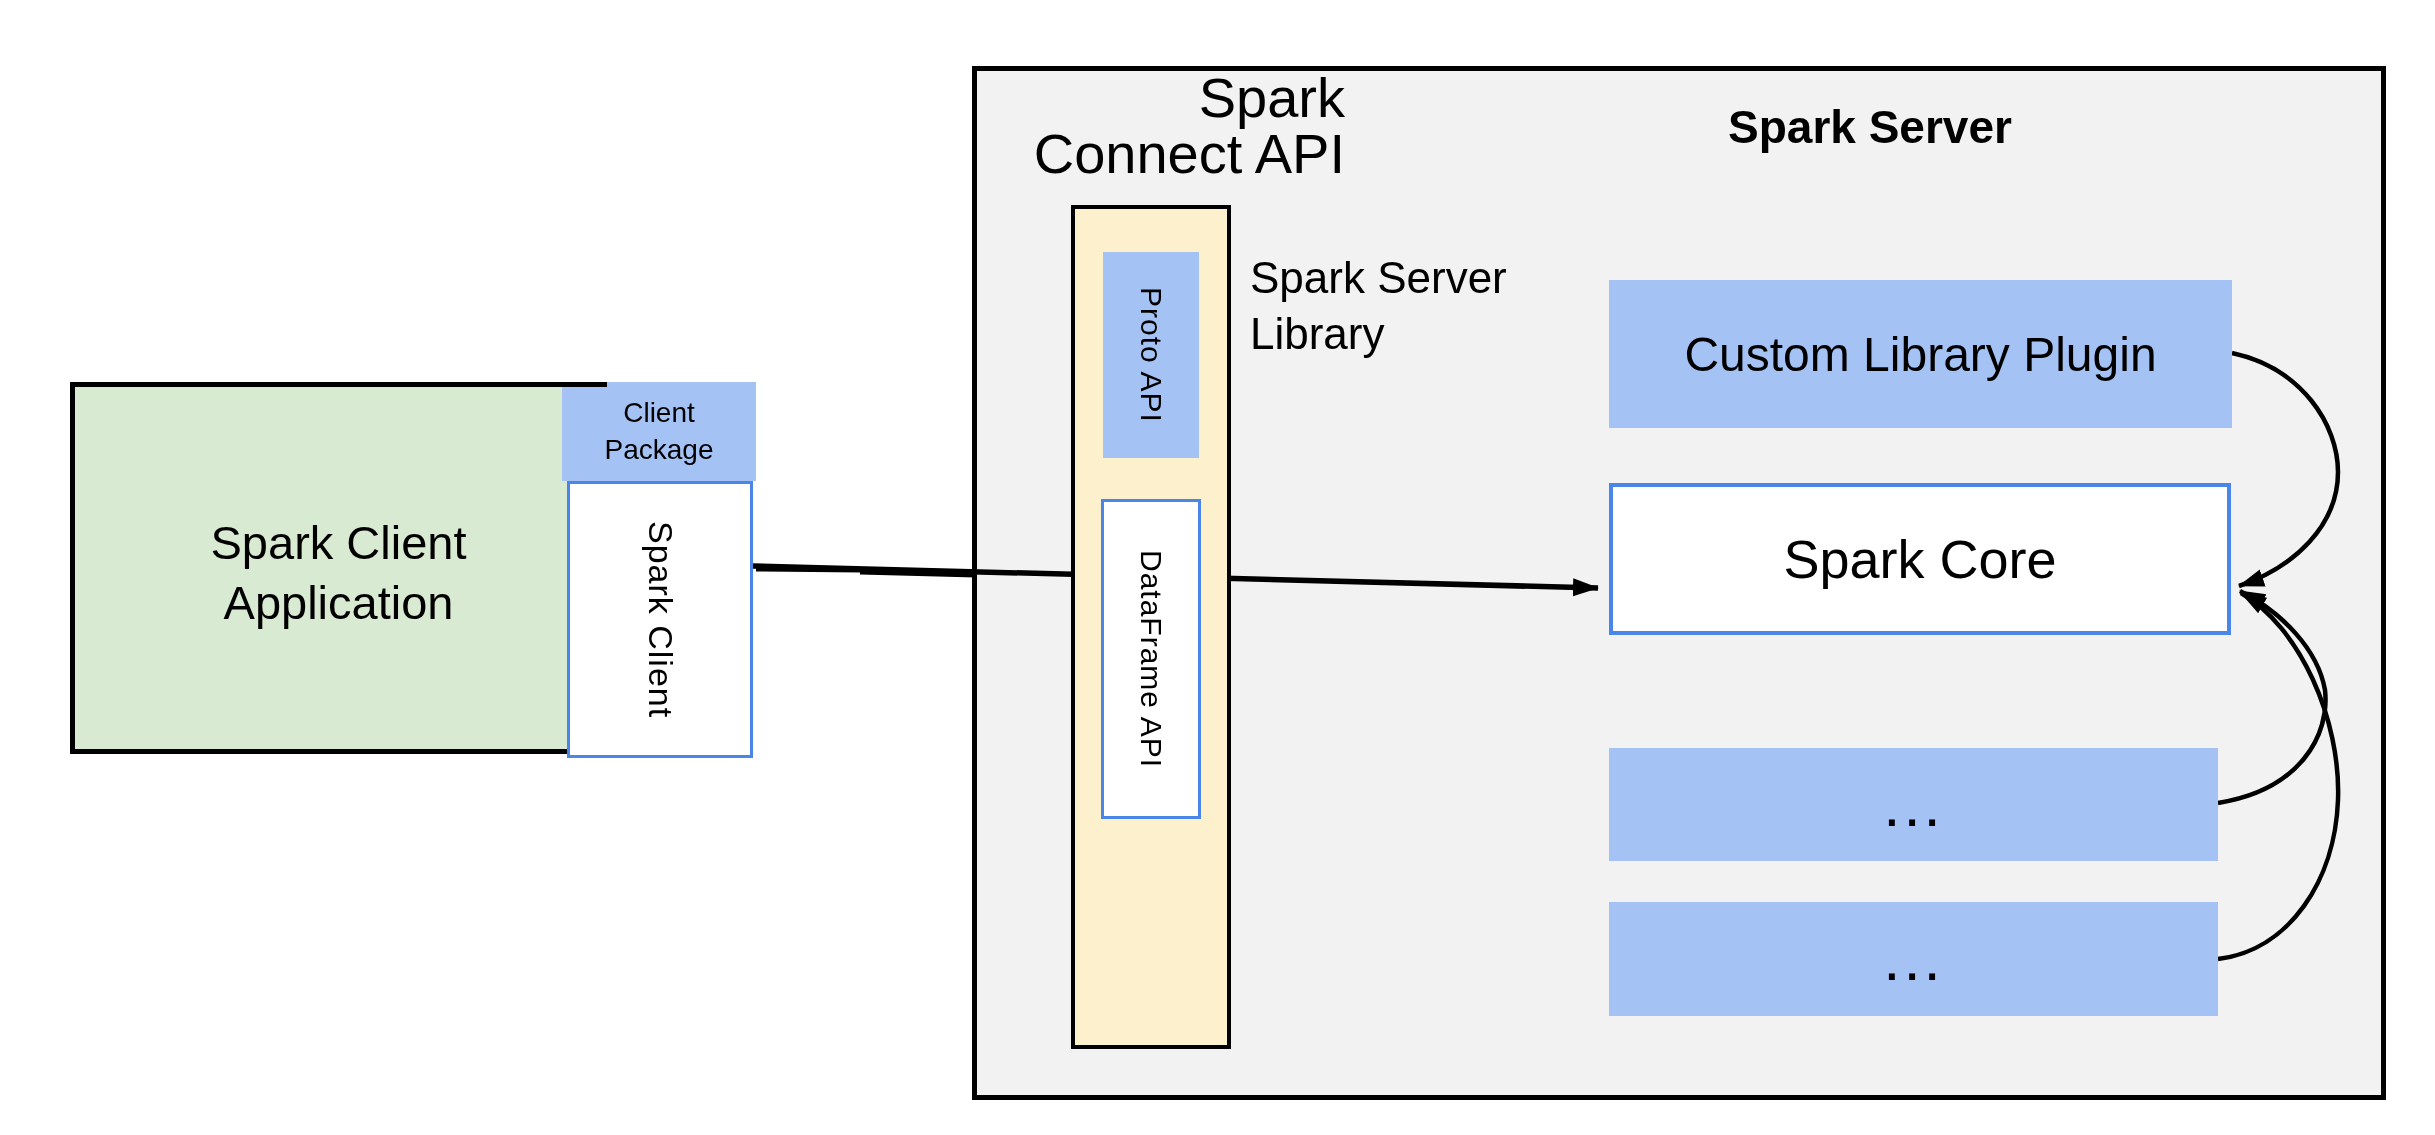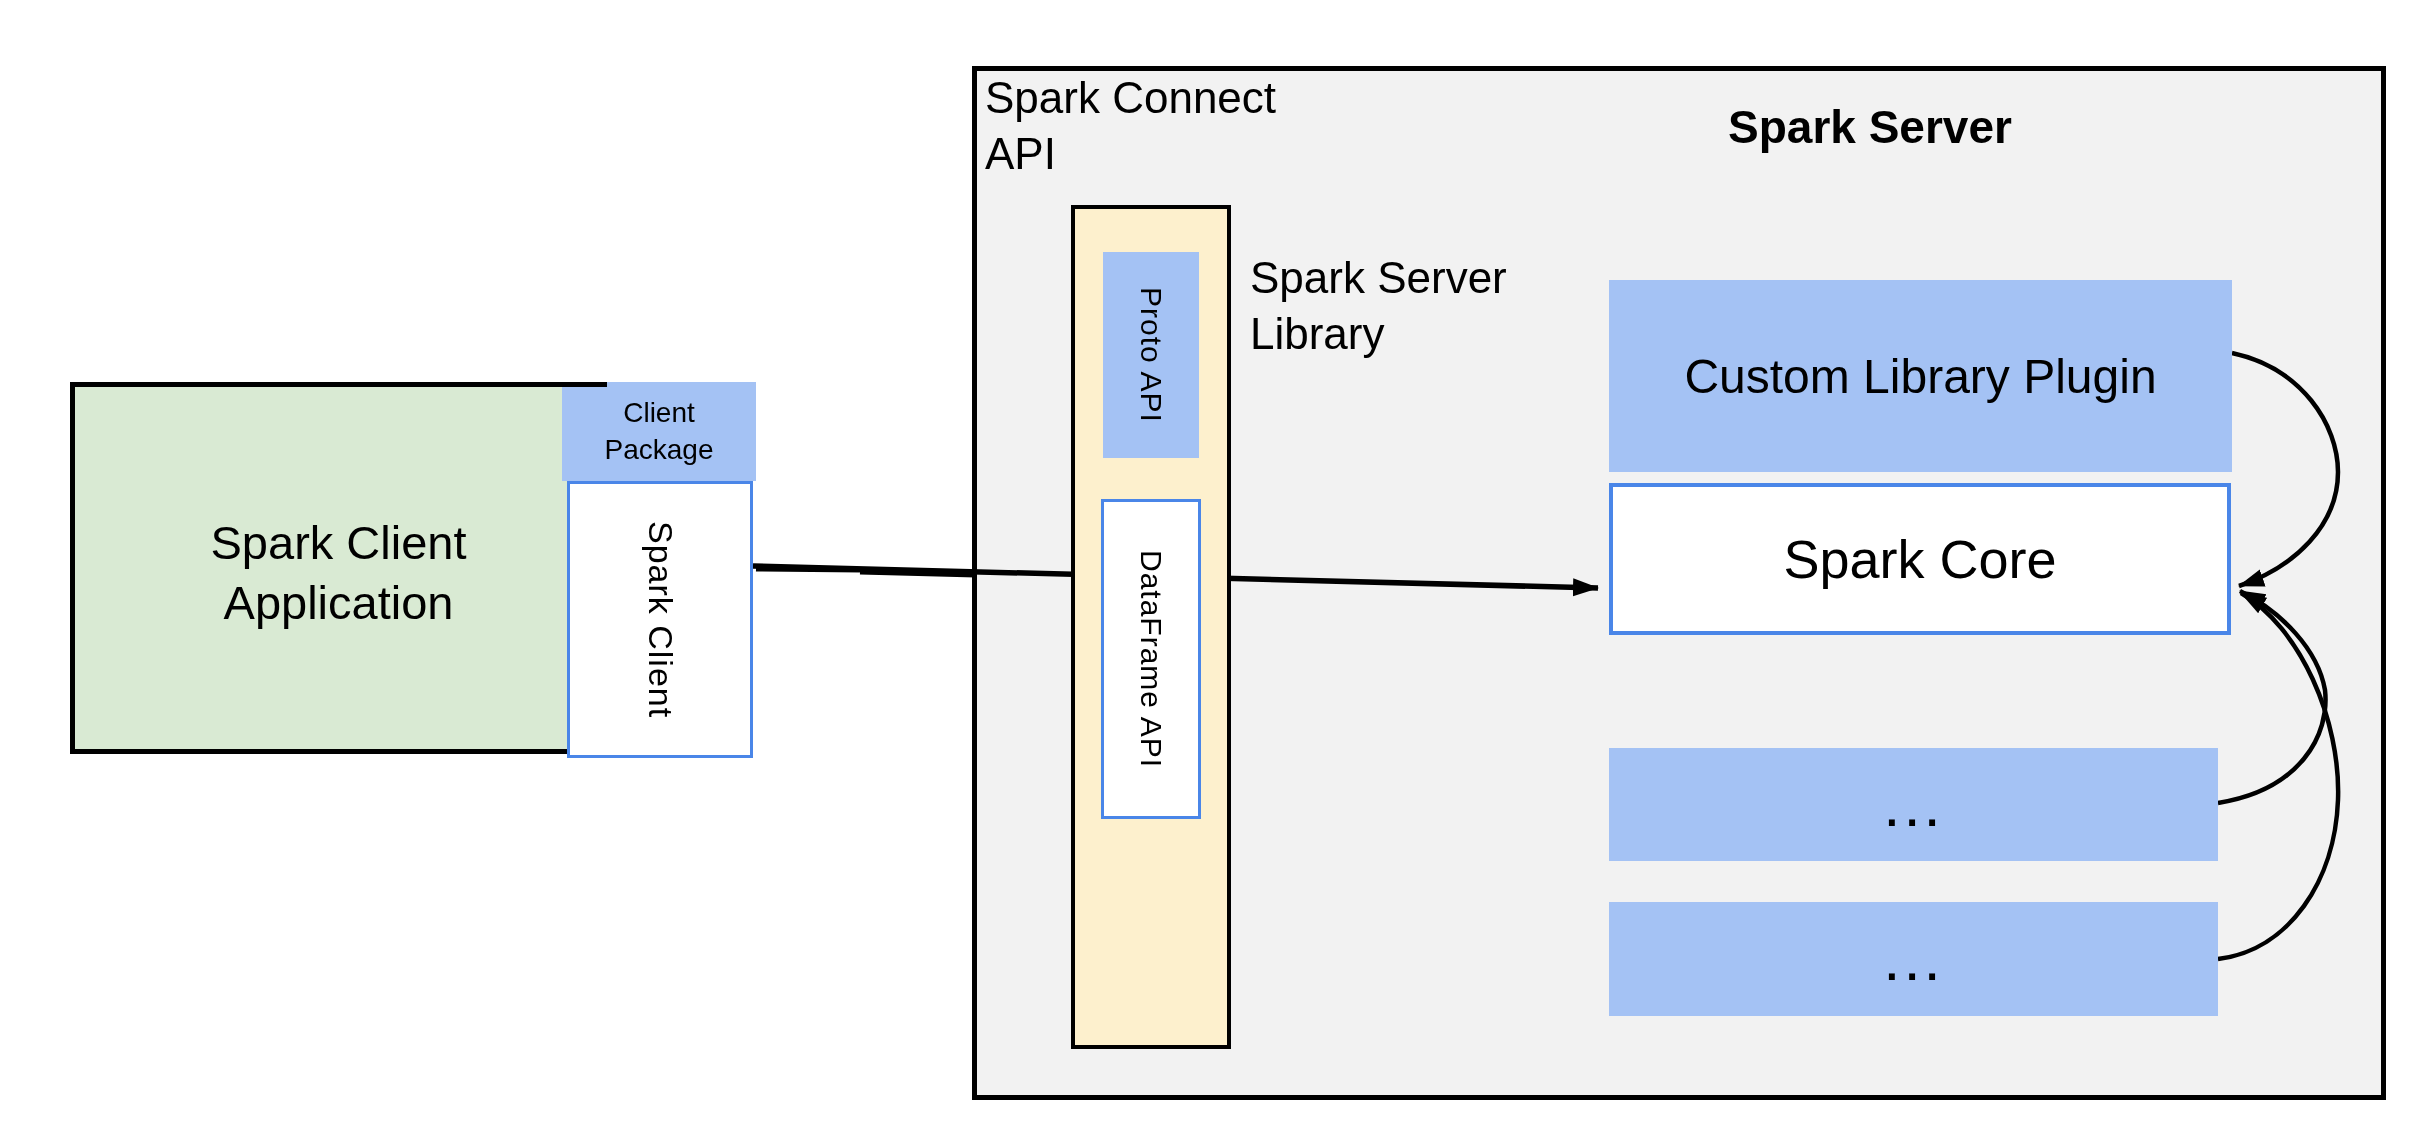--- a/index.html
+++ b/index.html
@@ -54,33 +54,33 @@
   }
   .proto-box .label{font-size:30px;}
   .dataframe-box{
     left:1101px; top:499px; width:100px; height:320px;
     background:#fff; border:3px solid var(--blue-border);
   }
   .dataframe-box .label{font-size:30px;}
 
   .connect-title{
     left:985px; top:70px; width:360px;
-    font-size:44px; line-height:56px; text-align:left;
+    font-size:56px; line-height:56px; text-align:right;
   }
   .library-label{
     left:1250px; top:250px; width:300px;
     font-size:44px; line-height:56px; text-align:left;
   }
   .server-title{
     left:1670px; top:100px; width:400px;
     font-size:46px; font-weight:bold; text-align:center;
   }
 
   .plugin-box{
-    left:1609px; top:280px; width:623px; height:192px;
+    left:1609px; top:280px; width:623px; height:148px;
     background:var(--blue-fill);
   }
   .plugin-box .label{font-size:48px;}
   .core-box{
     left:1609px; top:483px; width:622px; height:152px;
     background:#fff; border:4px solid var(--blue-border);
   }
   .core-box .label{font-size:54px;}
   .module-box{
     left:1609px; width:609px; height:113px;

